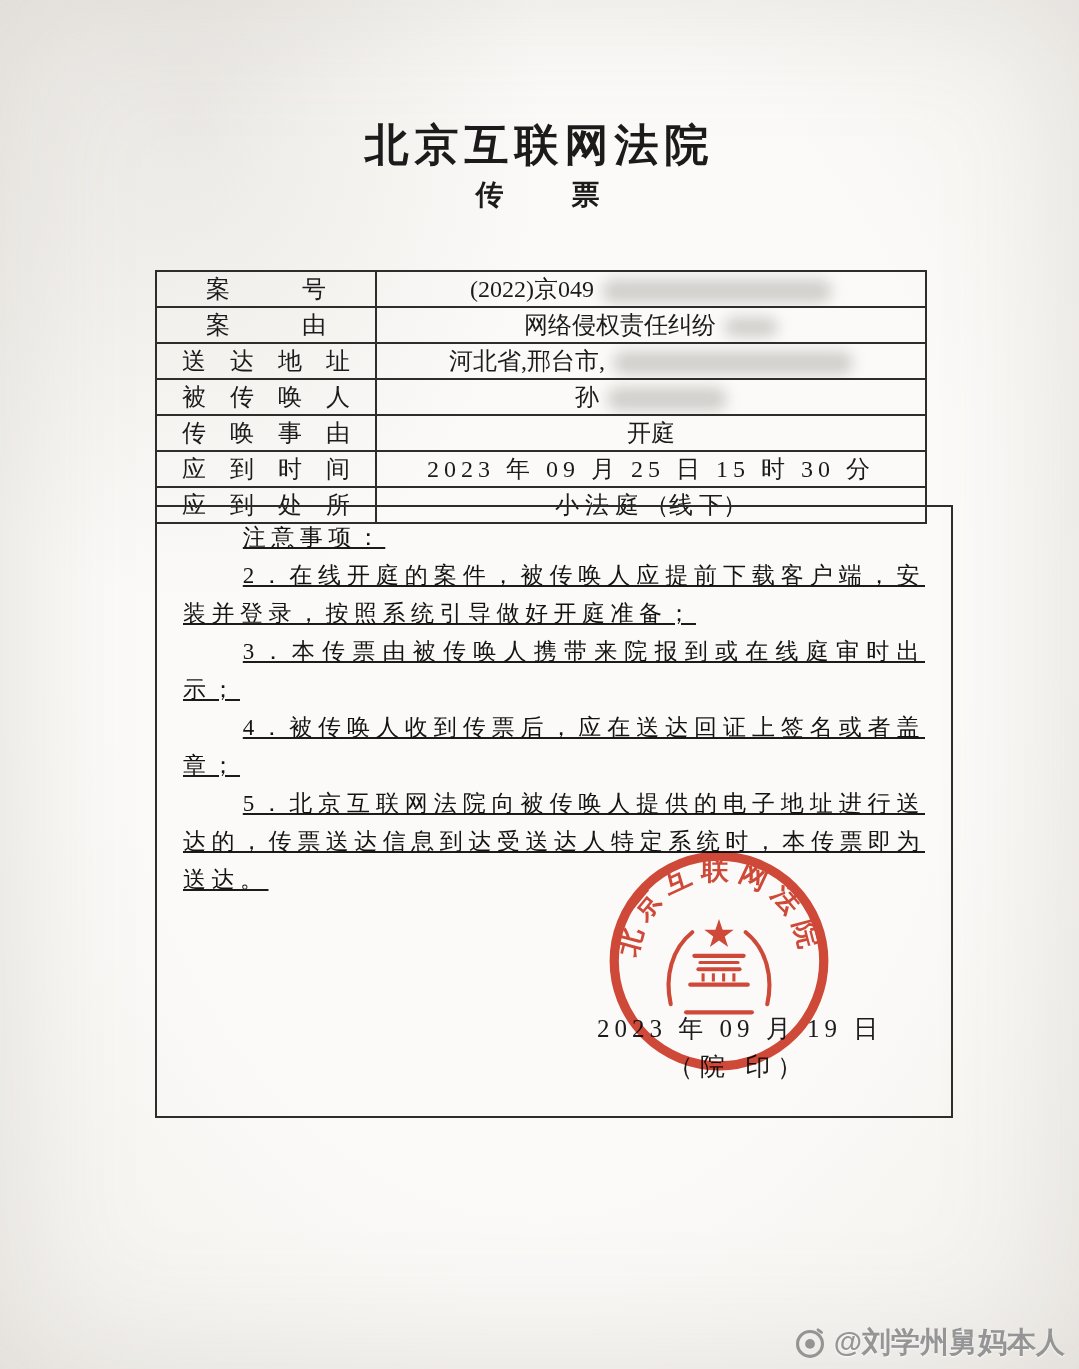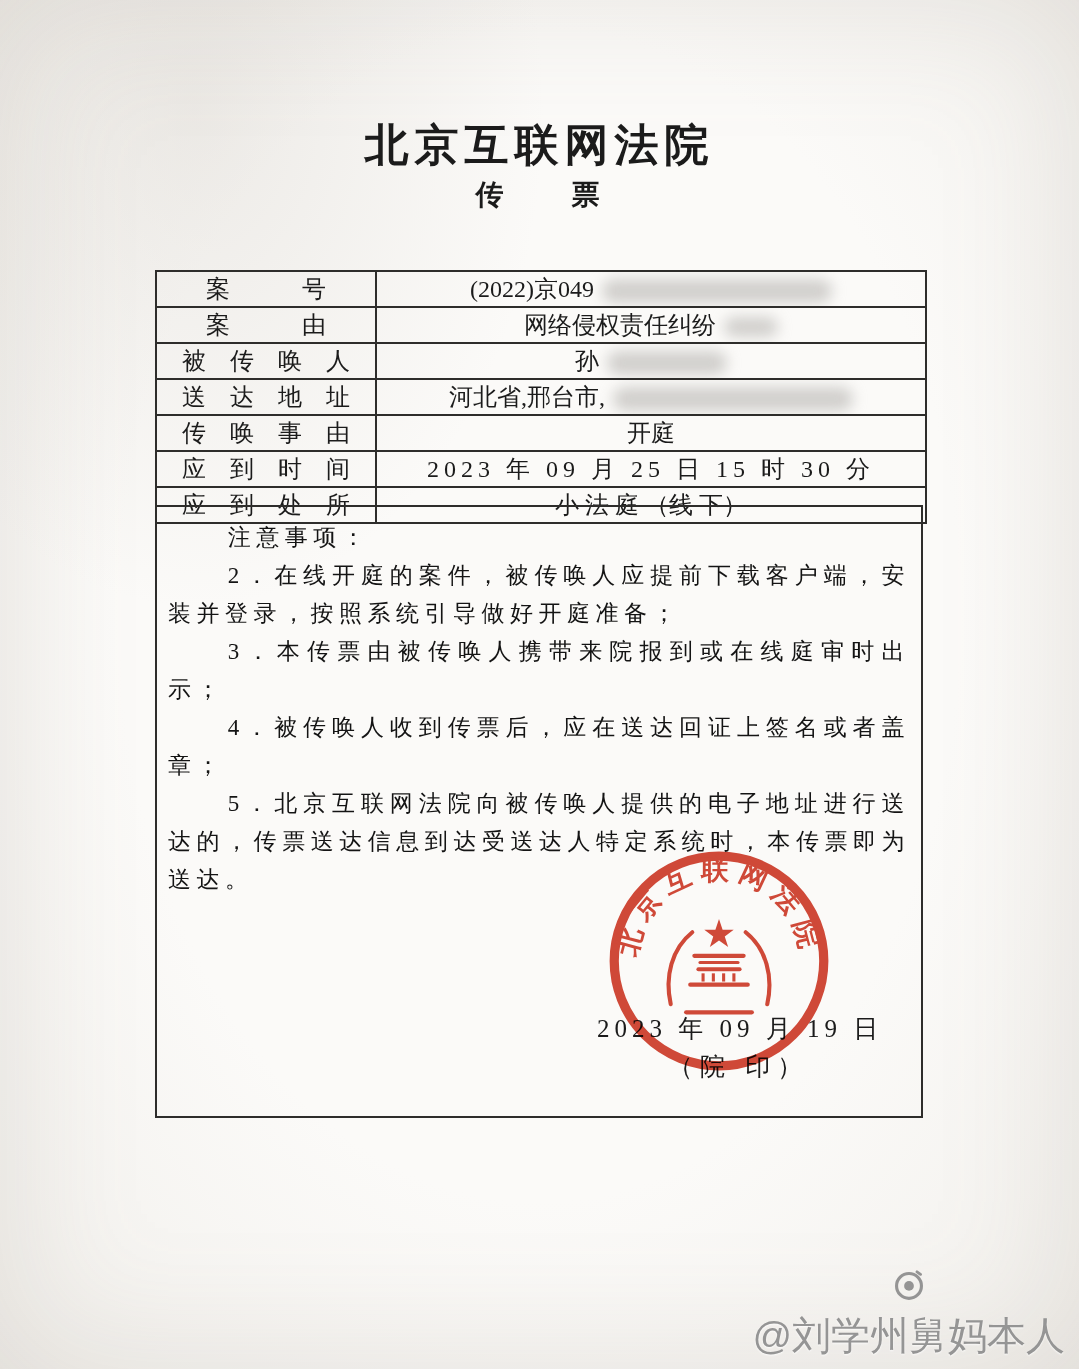--- a/index.html
+++ b/index.html
@@ -46,21 +46,22 @@
     background:rgba(175,173,170,.55);
     filter:blur(7px);
   }
   .bp-xl{width:240px;}
   .bp-lg{width:230px;}
   .bp-md{width:120px;}
   .bp-sm{width:54px;height:20px;}
   .notes-box{
     position:absolute;top:505px;left:155px;width:742px;height:585px;
     border:2px solid #2e2d2b;
-    padding:12px 11px;
+    padding:12px 26px;
+    text-decoration:underline;
   }
   .notes-box p{
     margin:0;
     font-size:23px;
     letter-spacing:5.5px;
     line-height:38px;
     text-align:justify;
     text-indent:2.6em;
     color:#141414;
   }
@@ -75,25 +76,24 @@
   .seal{
     position:absolute;top:848px;left:606px;width:226px;height:226px;
     z-index:3;
     mix-blend-mode:multiply;
     opacity:.92;
   }
   .watermark{
     position:absolute;right:14px;bottom:6px;
     display:flex;align-items:center;gap:8px;
     font-family:"Liberation Sans","DejaVu Sans",sans-serif;
-    font-size:39px;font-weight:400;
+    font-size:29px;font-weight:700;
     color:rgba(140,140,140,.92);
     text-shadow:0 1px 2px rgba(255,255,255,.85);
     z-index:4;
-    flex-direction:column;
   }
   .wm-icon{display:inline-flex;align-items:center;}
 </style>
 </head>
 <body>
 
 <div class="page">
 
   <div class="title">北京互联网法院</div>
   <div class="subtitle">传　　票</div>
@@ -102,26 +102,26 @@
     <tbody>
       <tr>
         <td class="label-cell">案　　　号</td>
         <td class="value-cell"><span>(2022)京049</span><span class="blur-patch bp-lg"></span></td>
       </tr>
       <tr>
         <td class="label-cell">案　　　由</td>
         <td class="value-cell"><span>网络侵权责任纠纷</span><span class="blur-patch bp-sm"></span></td>
       </tr>
       <tr>
+        <td class="label-cell">送　达　地　址</td>
+        <td class="value-cell"><span>河北省,邢台市,</span><span class="blur-patch bp-xl"></span></td>
+      </tr>
+      <tr>
         <td class="label-cell">被　传　唤　人</td>
         <td class="value-cell"><span>孙</span><span class="blur-patch bp-md"></span></td>
-      </tr>
-      <tr>
-        <td class="label-cell">送　达　地　址</td>
-        <td class="value-cell"><span>河北省,邢台市,</span><span class="blur-patch bp-xl"></span></td>
       </tr>
       <tr>
         <td class="label-cell">传　唤　事　由</td>
         <td class="value-cell">开庭</td>
       </tr>
       <tr>
         <td class="label-cell">应　到　时　间</td>
         <td class="value-cell value-spaced">2023 年 09 月 25 日 15 时 30 分</td>
       </tr>
       <tr>

